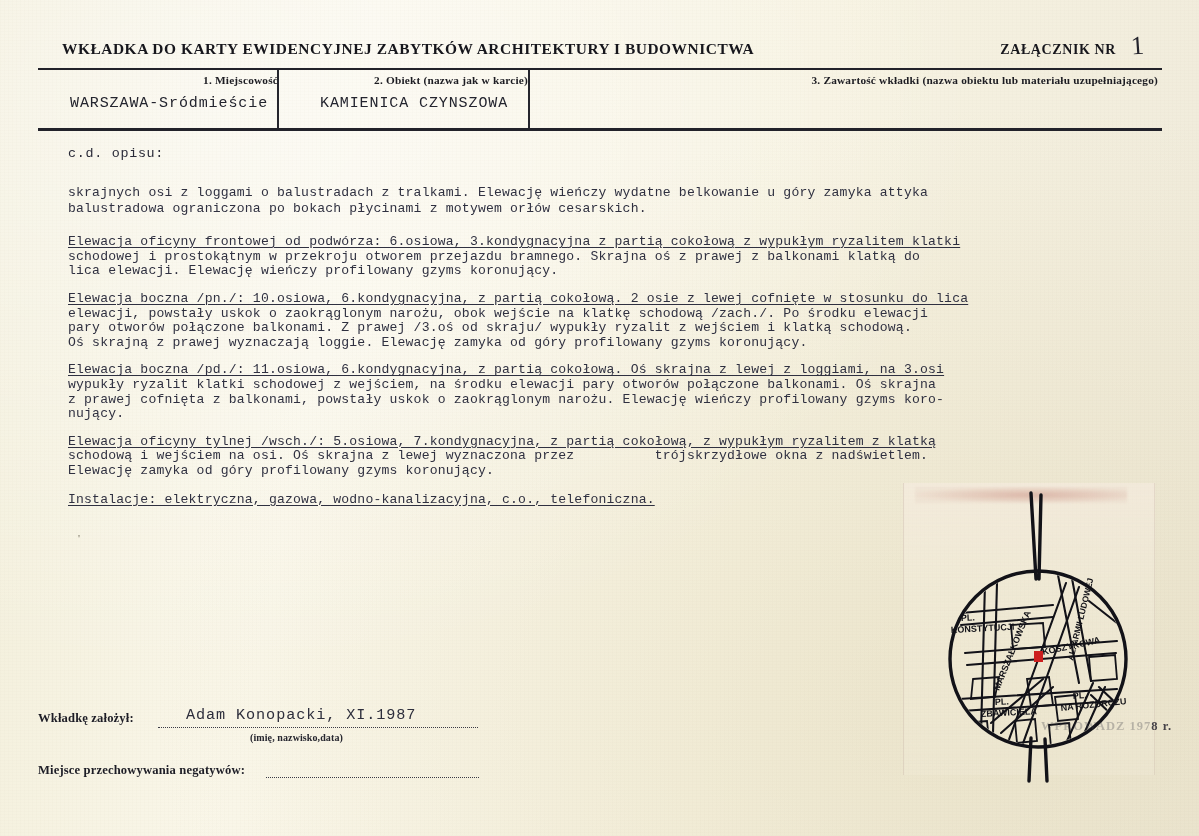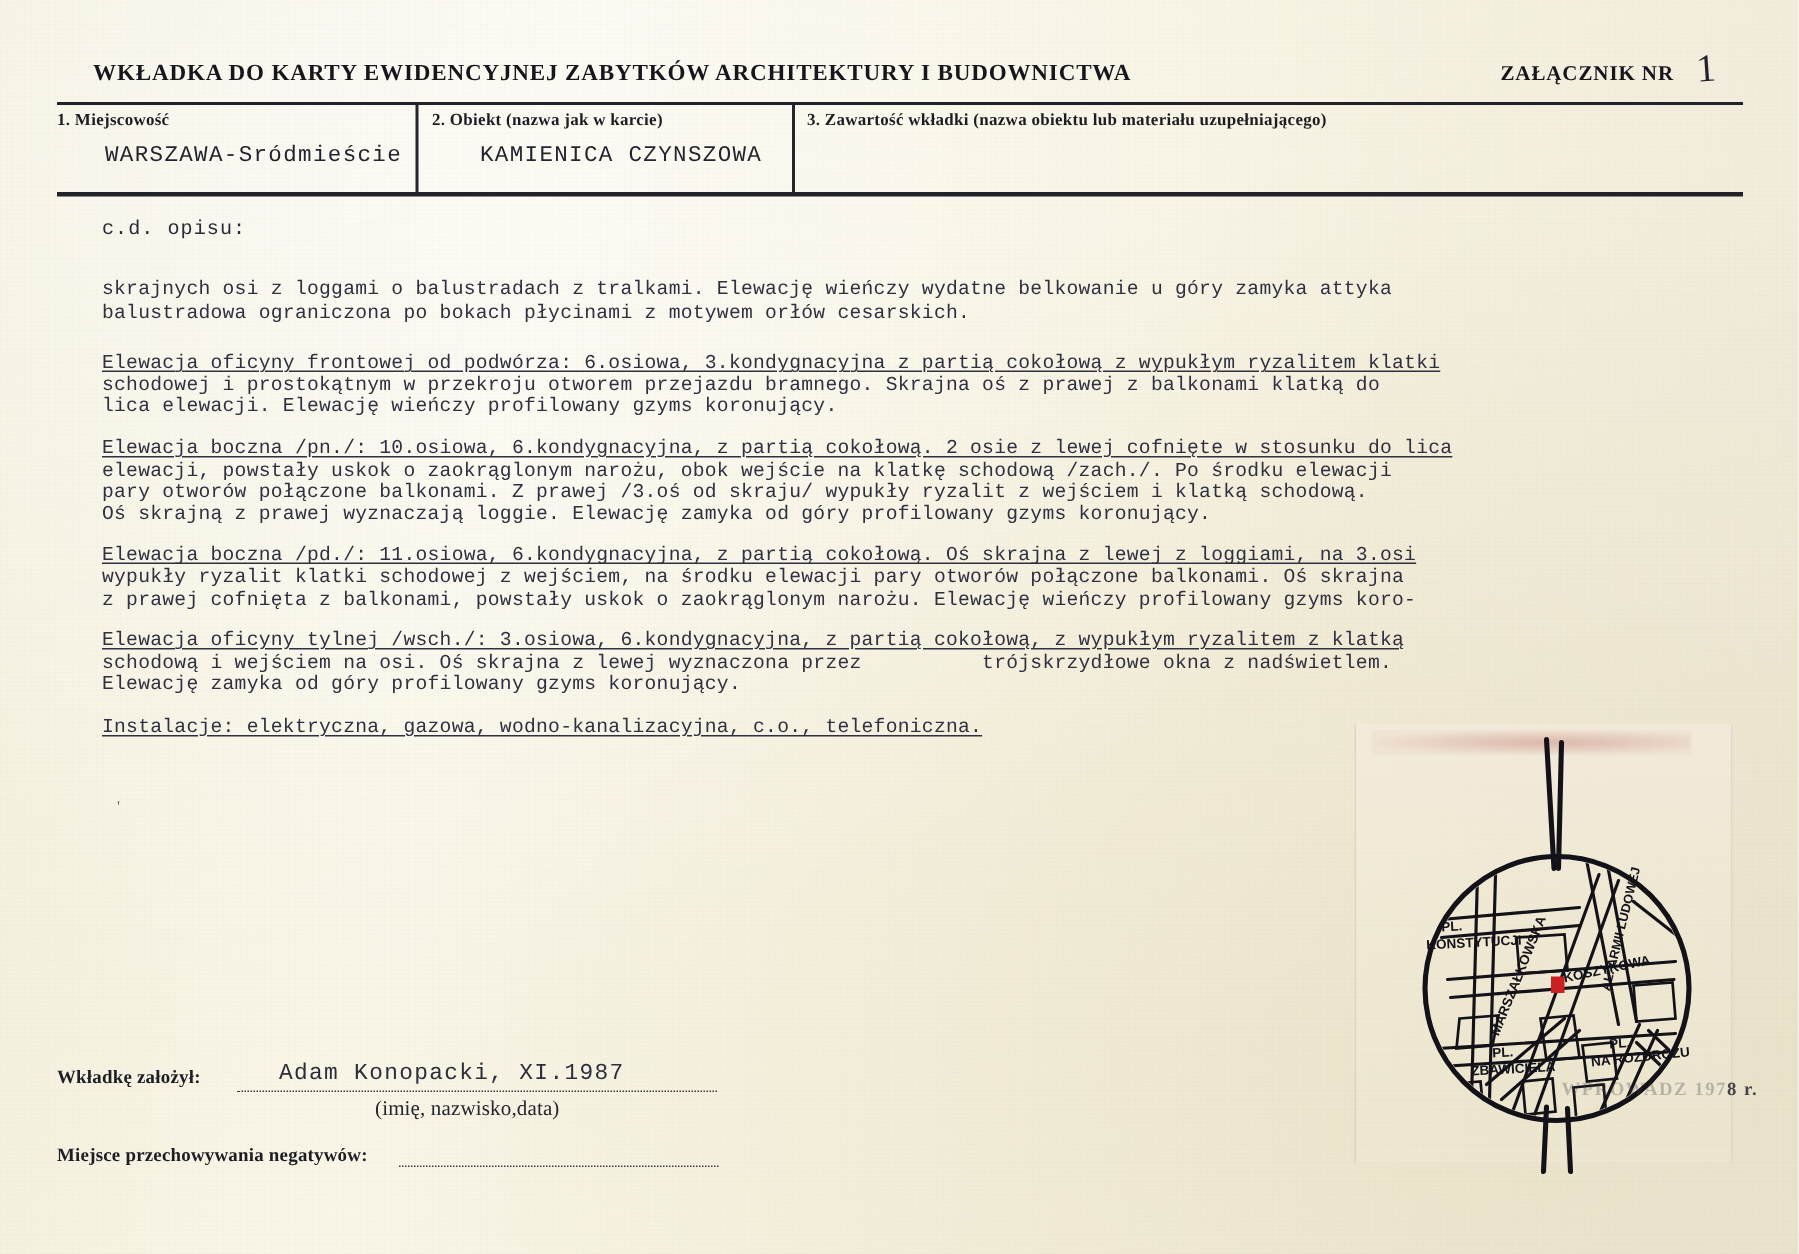--- a/index.html
+++ b/index.html
@@ -97,20 +97,21 @@
   .field-cell {
     position: absolute;
     top: 74px;
   }
   .field-caption {
     font-size: 11.3px;
     font-weight: bold;
     color: #1c1c22;
     letter-spacing: .2px;
     white-space: nowrap;
+    text-align: right;
   }
   .field-value {
     margin-top: 9px;
     font-family: "Liberation Mono", "DejaVu Sans Mono", monospace;
     font-size: 15px;
     letter-spacing: .9px;
     color: #23242e;
     white-space: nowrap;
   }
   #field-1 { left: 38px; width: 240px; }
@@ -246,22 +247,22 @@
     font-family: "Liberation Mono", "DejaVu Sans Mono", monospace;
     font-size: 15.2px;
     letter-spacing: .9px;
     color: #2d2e3c;
     white-space: nowrap;
   }
   #founder-hint {
     position: absolute;
     left: 212px;
     top: 27px;
-    font-size: 14px;
-    font-weight: normal;
+    font-size: 10px;
+    font-weight: bold;
     color: #25252e;
     letter-spacing: .1px;
     white-space: nowrap;
   }
   #negatives-row {
     position: relative;
     height: 26px;
     margin-top: 28px;
   }
   #negatives-label {
@@ -329,24 +330,25 @@
       <div class="tw-line lead-label">Elewacja boczna /pn./: 10.osiowa, 6.kondygnacyjna, z partią cokołową. 2 osie z lewej cofnięte w stosunku do lica</div>
       <div class="tw-line">elewacji, powstały uskok o zaokrąglonym narożu, obok wejście na klatkę schodową /zach./. Po środku elewacji</div>
       <div class="tw-line">pary otworów połączone balkonami. Z prawej /3.oś od skraju/ wypukły ryzalit z wejściem i klatką schodową.</div>
       <div class="tw-line">Oś skrajną z prawej wyznaczają loggie. Elewację zamyka od góry profilowany gzyms koronujący.</div>
     </div>
 
     <div class="para tight">
       <div class="tw-line lead-label">Elewacja boczna /pd./: 11.osiowa, 6.kondygnacyjna, z partią cokołową. Oś skrajna z lewej z loggiami, na 3.osi</div>
       <div class="tw-line">wypukły ryzalit klatki schodowej z wejściem, na środku elewacji pary otworów połączone balkonami. Oś skrajna</div>
       <div class="tw-line">z prawej cofnięta z balkonami, powstały uskok o zaokrąglonym narożu. Elewację wieńczy profilowany gzyms koro-</div>
+      <div class="tw-line">nujący.</div>
     </div>
 
     <div class="para tight">
-      <div class="tw-line lead-label">Elewacja oficyny tylnej /wsch./: 3.osiowa, 6.kondygnacyjna, z partią cokołową, z wypukłym ryzalitem z klatką</div>
+      <div class="tw-line lead-label">Elewacja oficyny tylnej /wsch./: 5.osiowa, 7.kondygnacyjna, z partią cokołową, z wypukłym ryzalitem z klatką</div>
       <div class="tw-line">schodową i wejściem na osi. Oś skrajna z lewej wyznaczona przez          trójskrzydłowe okna z nadświetlem.</div>
       <div class="tw-line">Elewację zamyka od góry profilowany gzyms koronujący.</div>
     </div>
 
     <div class="para" id="para-instalacje">
       <div class="tw-line lead-label">Instalacje: elektryczna, gazowa, wodno-kanalizacyjna, c.o., telefoniczna.</div>
     </div>
   </div>
 
   <div class="stray-mark">'</div>

